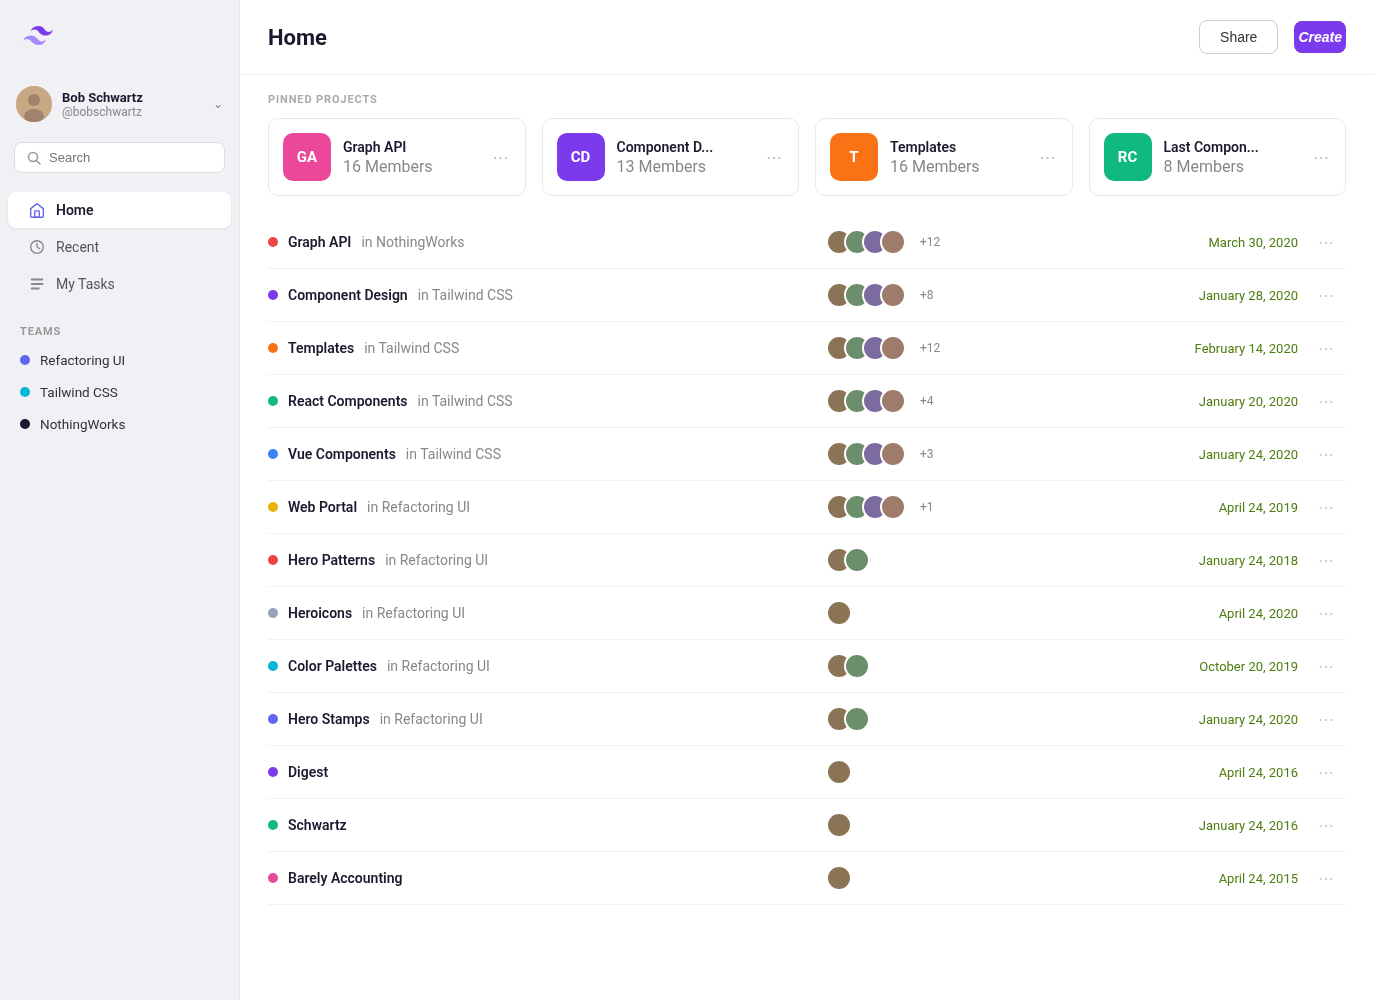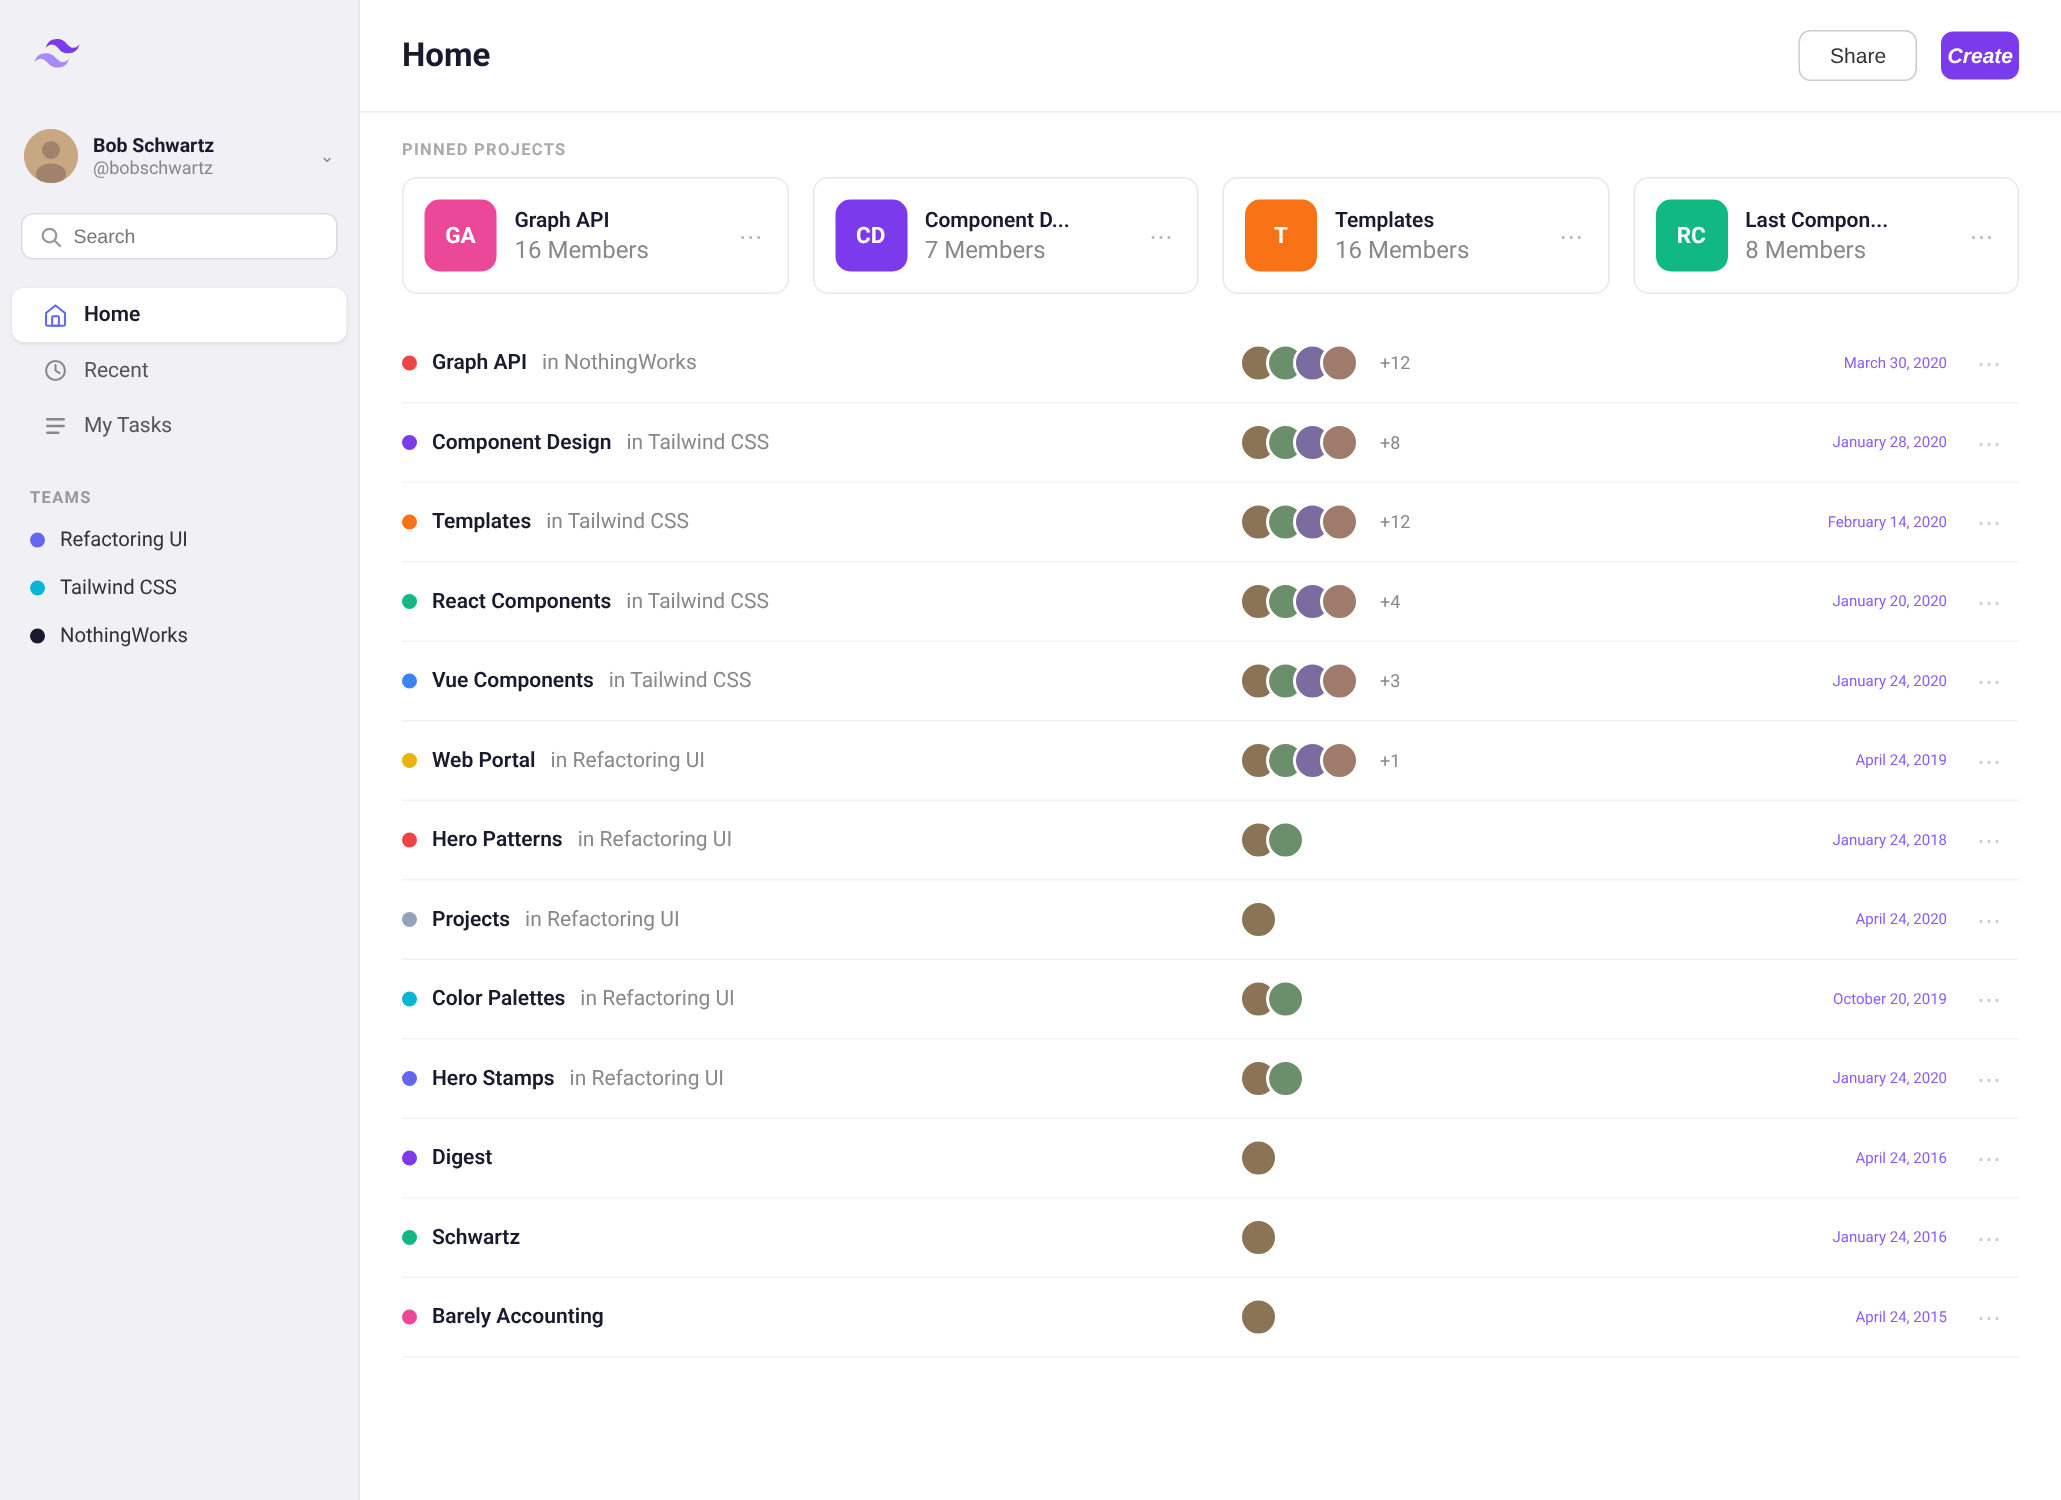--- a/index.html
+++ b/index.html
@@ -284,22 +284,22 @@
       color: white;
       font-weight: 600;
     }
     .avatar-mini:last-child { margin-right: 0; }
     .members-count {
       font-size: 12px;
       color: #888;
       margin-left: 10px;
     }
     .date-cell {
-      font-size: 10px;
-      color: #8b5cf6;
+      font-size: 13px;
+      color: #4d7c0f;
       text-align: right;
       padding-right: 8px;
     }
     .row-dots {
       color: #ccc;
       font-size: 16px;
       cursor: pointer;
       text-align: center;
     }
   </style>
@@ -400,21 +400,21 @@
         <div class="pinned-name">Graph API</div>
         <div class="pinned-members">16 Members</div>
       </div>
       <span class="pinned-dots">⋯</span>
     </div>
 
     <div class="pinned-card">
       <div class="pinned-avatar" style="background:#7c3aed">CD</div>
       <div class="pinned-info">
         <div class="pinned-name">Component D...</div>
-        <div class="pinned-members">7 Members</div>
+        <div class="pinned-members">13 Members</div>
       </div>
       <span class="pinned-dots">⋯</span>
     </div>
 
     <div class="pinned-card">
       <div class="pinned-avatar" style="background:#f97316">T</div>
       <div class="pinned-info">
         <div class="pinned-name">Templates</div>
         <div class="pinned-members">16 Members</div>
       </div>
@@ -554,21 +554,21 @@
               <div class="avatar-mini" style="background:#6B8E6B"></div>
             </div>
 
       </div>
       <div class="date-cell">January 24, 2018</div>
       <div class="row-dots">⋯</div>
     </div>
         <div class="table-row">
       <div class="project-cell">
         <span class="project-dot" style="background:#94a3b8"></span>
-        <span class="project-name">Projects</span>
+        <span class="project-name">Heroicons</span>
          <span class="project-team">in Refactoring UI</span>
       </div>
       <div class="members-cell">
         <div class="avatar-stack">
               <div class="avatar-mini" style="background:#8B7355"></div>
             </div>
 
       </div>
       <div class="date-cell">April 24, 2020</div>
       <div class="row-dots">⋯</div>

